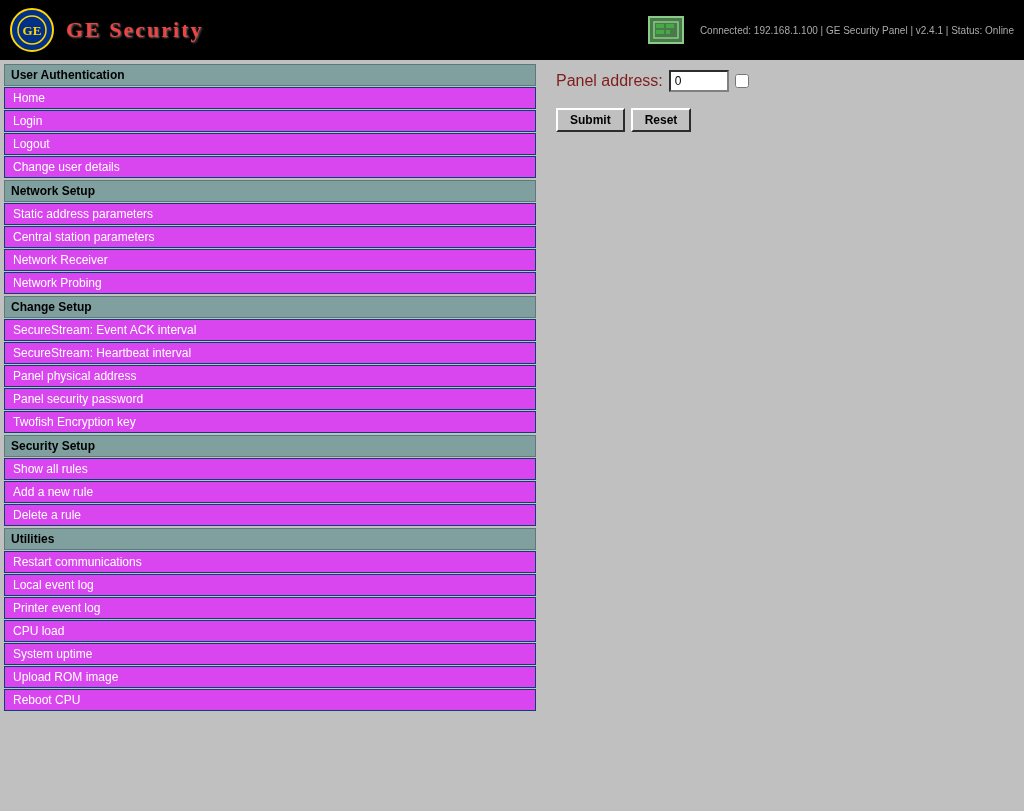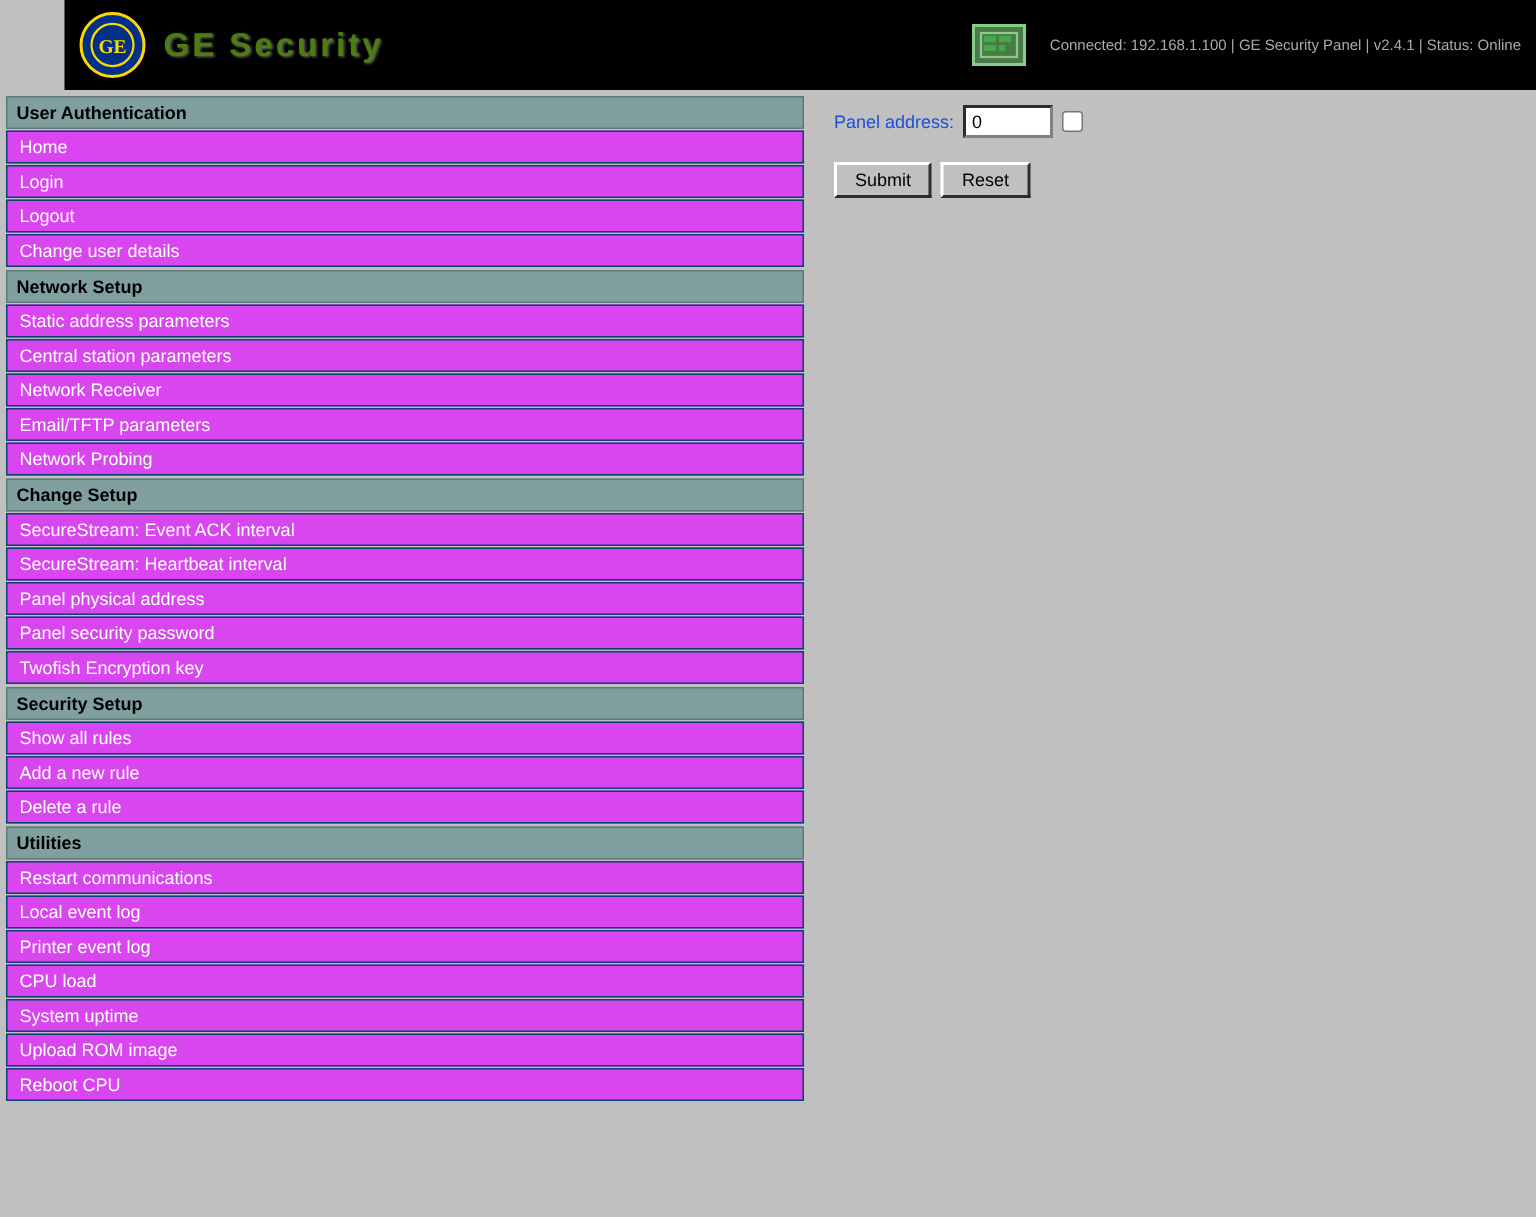--- a/index.html
+++ b/index.html
@@ -11,42 +11,41 @@
       min-height: 811px;
     }
 
     
     .header {
       display: flex;
       align-items: center;
       background: #000000;
       padding: 20px 10px;
       height: 60px;
-      margin-left: 43px;
     }
     .logo-circle {
       width: 44px;
       height: 44px;
       border-radius: 50%;
       background: #003087;
       border: 2px solid #ffd700;
       display: flex;
       align-items: center;
       justify-content: center;
       flex-shrink: 0;
     }
     .logo-circle svg {
       width: 32px;
       height: 32px;
     }
     .header-title {
-      color: #4d7c0f;
+      color: #ef4444;
       font-size: 22px;
       font-weight: bold;
-      font-family: Liberation Sans, sans-serif;
+      font-family: Liberation Serif, serif;
       margin-left: 12px;
       letter-spacing: 2px;
       text-shadow: 1px 1px 2px #666;
     }
     .header-right {
       margin-left: auto;
       display: flex;
       align-items: center;
       gap: 16px;
     }
@@ -113,22 +112,22 @@
     }
 
     .form-row {
       display: flex;
       align-items: center;
       margin-bottom: 16px;
       gap: 6px;
     }
 
     .form-label {
-      font-size: 12px;
-      color: #1d4ed8;
+      font-size: 16px;
+      color: #7f1d1d;
     }
 
     .form-input {
       border: 2px inset #808080;
       background: white;
       padding: 2px 4px;
       font-size: 12px;
       width: 60px;
       height: 22px;
     }
@@ -146,20 +145,21 @@
 
     .btn {
       background: #c0c0c0;
       border: 2px outset #ffffff;
       border-right-color: #808080;
       border-bottom-color: #808080;
       padding: 3px 12px;
       font-size: 12px;
       cursor: pointer;
       min-width: 55px;
+      font-weight: bold;
     }
   </style>
 </head>
 <body>
 
 <div class="header">
   <div class="logo-circle">
     <svg viewBox="0 0 32 32" xmlns="http://www.w3.org/2000/svg">
       <circle cx="16" cy="16" r="14" fill="#003087" stroke="#ffd700" stroke-width="1.5"></circle>
       <text x="16" y="21" text-anchor="middle" fill="#ffd700" font-size="13" font-weight="bold" font-family="serif">GE</text>
@@ -190,21 +190,20 @@
       <a class="nav-item">Login</a>
       <a class="nav-item">Logout</a>
       <a class="nav-item">Change user details</a>
     </div>
 
     <div class="sidebar-section">
       <div class="section-header">Network Setup</div>
       <a class="nav-item">Static address parameters</a>
       <a class="nav-item">Central station parameters</a>
       <a class="nav-item">Network Receiver</a>
-      <a class="nav-item">Email/TFTP parameters</a>
       <a class="nav-item">Network Probing</a>
     </div>
 
     <div class="sidebar-section">
       <div class="section-header">Change Setup</div>
       <a class="nav-item">SecureStream: Event ACK interval</a>
       <a class="nav-item">SecureStream: Heartbeat interval</a>
       <a class="nav-item">Panel physical address</a>
       <a class="nav-item">Panel security password</a>
       <a class="nav-item">Twofish Encryption key</a>

